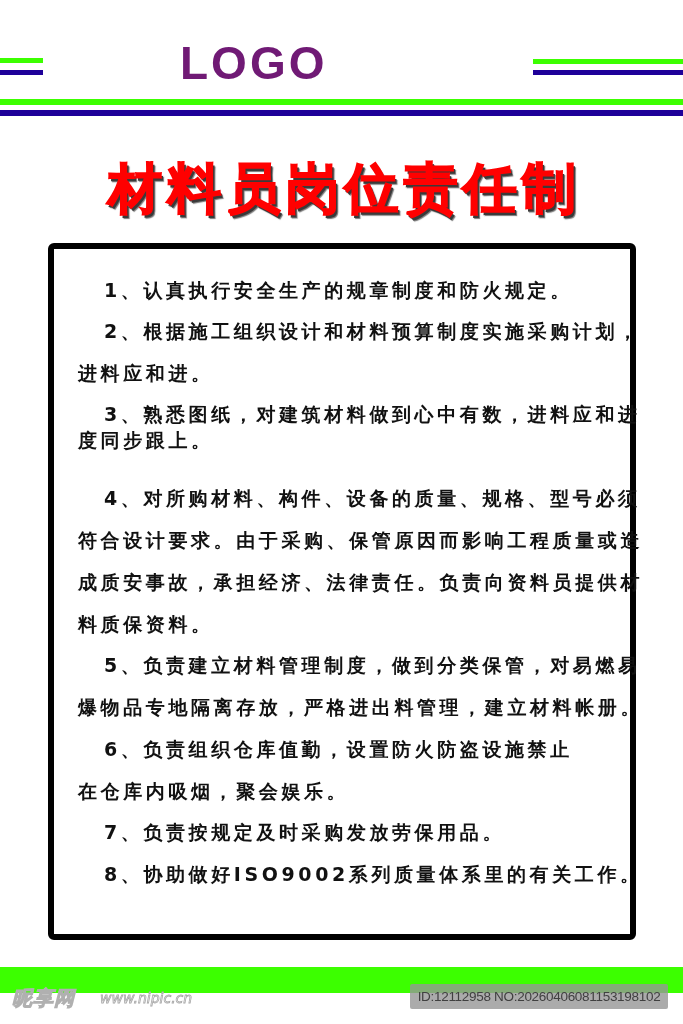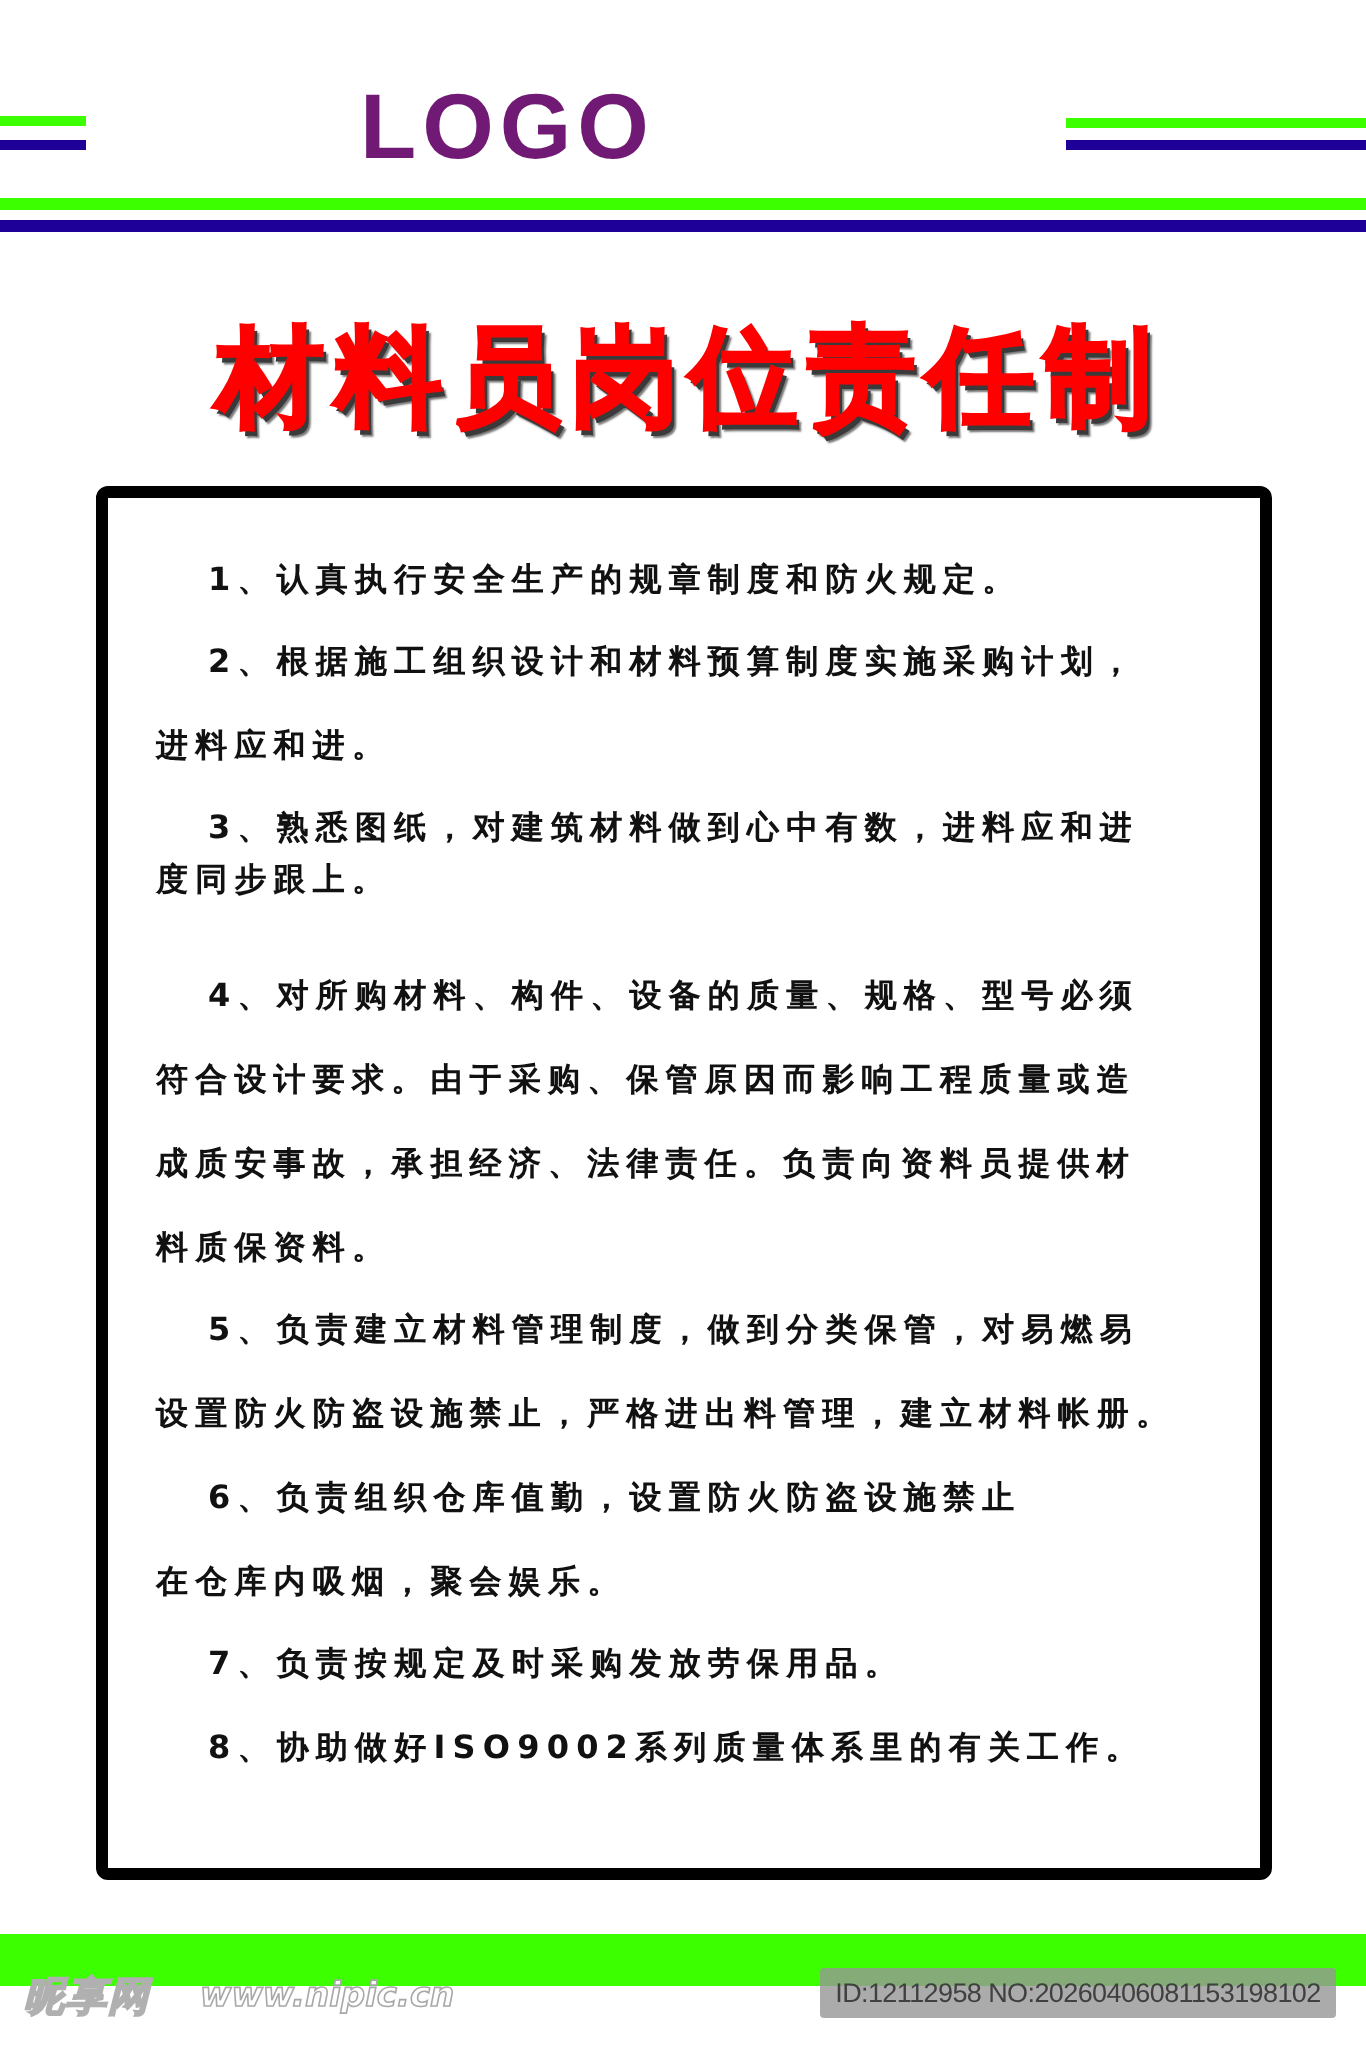--- a/index.html
+++ b/index.html
@@ -70,21 +70,21 @@
       background: #ffffff;
     }
 
     .line {
       position: absolute;
       left: 78px;
       height: 30px;
       white-space: nowrap;
       font-family: "DejaVu Sans", sans-serif;
       font-weight: bold;
-      font-size: 16px;
+      font-size: 19px;
       line-height: 30px;
       letter-spacing: 3.6px;
       color: #111111;
       text-align: center;
     }
     .line.indent { left: 104px; }
 
     .footer-band {
       position: absolute;
       left: 0;
@@ -107,23 +107,23 @@
       color: #ffffff;
       -webkit-text-stroke: 1px #b0b0b0;
       letter-spacing: 1px;
     }
     .watermark-url {
       position: absolute;
       left: 100px;
       top: 987px;
       height: 22px;
       font-family: "DejaVu Sans", sans-serif;
-      font-weight: bold;
+      font-weight: normal;
       font-style: italic;
-      font-size: 17px;
+      font-size: 14px;
       line-height: 22px;
       color: #ffffff;
       -webkit-text-stroke: 0.8px #a8a8a8;
     }
     .id-badge {
       position: absolute;
       left: 410px;
       top: 984px;
       width: 258px;
       height: 25px;
@@ -165,21 +165,21 @@
 <div class="line indent" style="top:275px;">1、认真执行安全生产的规章制度和防火规定。</div>
 <div class="line indent" style="top:316px;">2、根据施工组织设计和材料预算制度实施采购计划，</div>
 <div class="line" style="top:358px;">进料应和进。</div>
 <div class="line indent" style="top:399px;">3、熟悉图纸，对建筑材料做到心中有数，进料应和进</div>
 <div class="line" style="top:425px;">度同步跟上。</div>
 <div class="line indent" style="top:483px;">4、对所购材料、构件、设备的质量、规格、型号必须</div>
 <div class="line" style="top:525px;">符合设计要求。由于采购、保管原因而影响工程质量或造</div>
 <div class="line" style="top:567px;">成质安事故，承担经济、法律责任。负责向资料员提供材</div>
 <div class="line" style="top:609px;">料质保资料。</div>
 <div class="line indent" style="top:650px;">5、负责建立材料管理制度，做到分类保管，对易燃易</div>
-<div class="line" style="top:692px;">设置防火防盗设施禁止，严格进出料管理，建立材料帐册。</div>
+<div class="line" style="top:692px;">爆物品专地隔离存放，严格进出料管理，建立材料帐册。</div>
 <div class="line indent" style="top:734px;">6、负责组织仓库值勤，设置防火防盗设施禁止</div>
 <div class="line" style="top:776px;">在仓库内吸烟，聚会娱乐。</div>
 <div class="line indent" style="top:817px;">7、负责按规定及时采购发放劳保用品。</div>
 <div class="line indent" style="top:859px;">8、协助做好ISO9002系列质量体系里的有关工作。</div>
 
 <div class="footer-band"></div>
 <div class="watermark-logo">昵享网</div>
 <div class="watermark-url">www.nipic.cn</div>
 <div class="id-badge">ID:12112958 NO:20260406081153198102</div>
 

